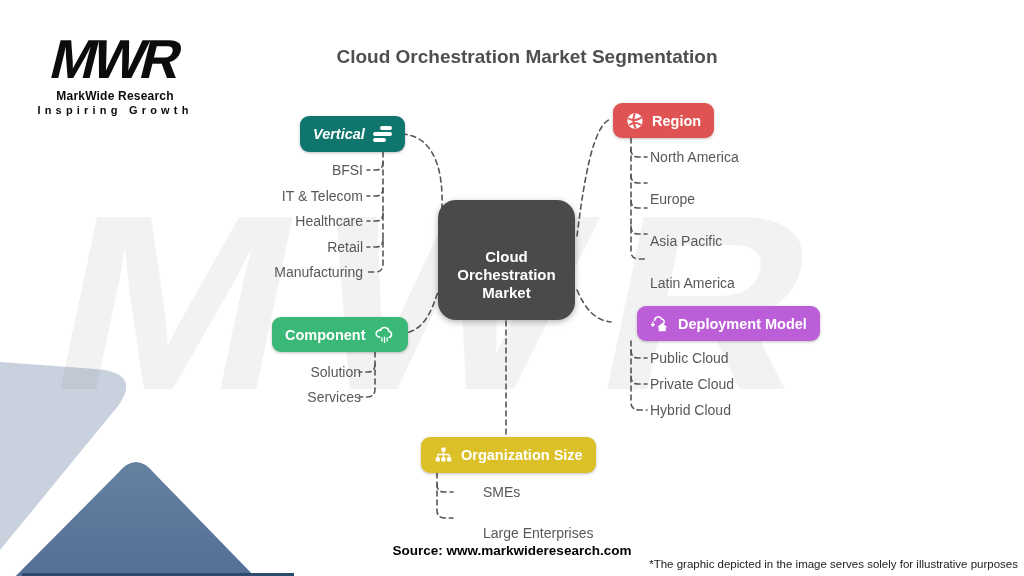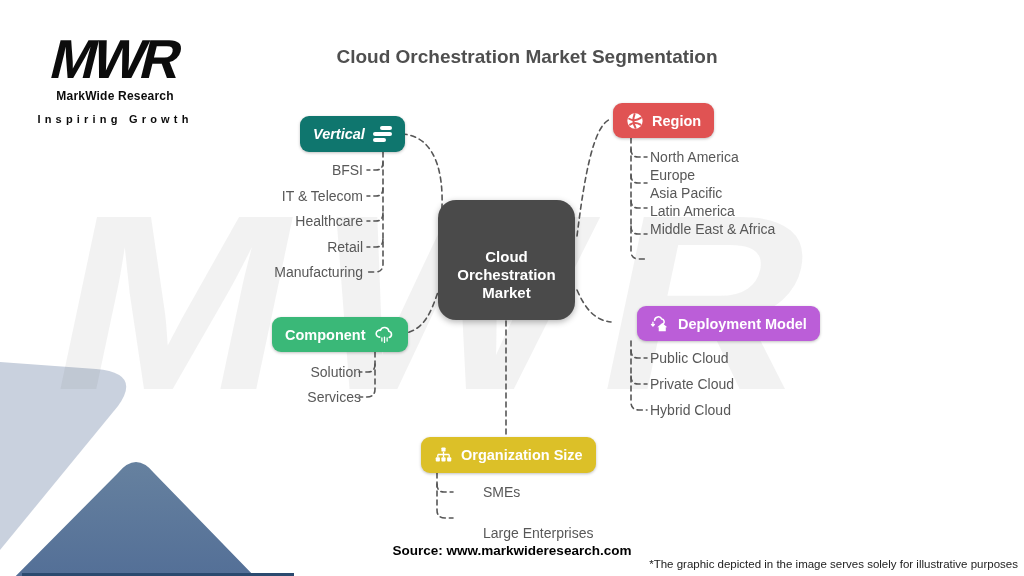--- a/index.html
+++ b/index.html
@@ -12,21 +12,21 @@
   .watermark{
     position:absolute;left:60px;top:178px;font-size:250px;font-weight:800;line-height:1;
     letter-spacing:22px;color:rgba(100,100,100,0.085);
     transform:skewX(-12deg) scaleX(1.12);transform-origin:left center;white-space:nowrap;
     user-select:none;
   }
   
   .logo{position:absolute;left:36px;top:30px;width:158px;text-align:center;color:#0c0c0c;}
   .logo-mark{font-size:55px;font-weight:800;letter-spacing:-4px;transform:skewX(-14deg);line-height:58px;}
   .logo-name{font-size:12px;font-weight:800;margin-top:1px;letter-spacing:0.2px;}
-  .logo-tagline{font-size:11px;font-weight:700;letter-spacing:4.2px;margin-top:10px;}
+  .logo-tagline{font-size:11px;font-weight:700;letter-spacing:4.2px;margin-top:1px;}
   
   .title{position:absolute;left:30px;top:46px;width:994px;text-align:center;font-size:19px;font-weight:bold;color:#4f4f4f;}
   .source{position:absolute;left:0;top:543px;width:1024px;text-align:center;font-size:13.5px;font-weight:bold;color:#000;}
   .disclaimer{position:absolute;right:6px;top:558px;font-size:11.5px;color:#222;}
   
   .central{
     position:absolute;left:438px;top:200px;width:137px;height:120px;border-radius:18px;
     color:#fff;font-weight:bold;font-size:15px;line-height:18px;text-align:center;
     display:flex;flex-direction:column;justify-content:center;box-sizing:border-box;padding-top:30px;
     box-shadow:0 2px 6px rgba(0,0,0,0.3);
@@ -39,21 +39,21 @@
   }
   #node-vertical{left:300px;top:116px;height:36px;}
   #node-region{left:613px;top:103px;}
   #node-component{left:272px;top:317px;}
   #node-deployment{left:613px;top:306px;}
   #node-organization{left:421px;top:437px;height:36px;}
   
   .items{position:absolute;display:flex;flex-direction:column;font-size:14px;line-height:16px;}
   .items span{white-space:nowrap;}
   #items-vertical{top:162px;right:661px;gap:9.6px;align-items:flex-end;}
-  #items-region{top:149px;left:650px;gap:2px;align-items:flex-start;}
+  #items-region{top:149px;left:650px;gap:26px;align-items:flex-start;}
   #items-component{top:364px;right:663px;gap:9px;align-items:flex-end;}
   #items-deployment{top:350px;left:650px;gap:10px;align-items:flex-start;}
   #items-organization{top:484px;left:456px;gap:25px;align-items:flex-start;margin-left:27px;}
   
   .icon-bars{display:flex;flex-direction:column;gap:2.5px;width:19px;}
   .icon-bars i{display:block;height:3.5px;border-radius:2px;background:#fff;}
   .icon-bars .b1{width:12px;align-self:flex-end;}
   .icon-bars .b2{width:19px;}
   .icon-bars .b3{width:13px;align-self:flex-start;}
   svg.bicon{display:block;}

